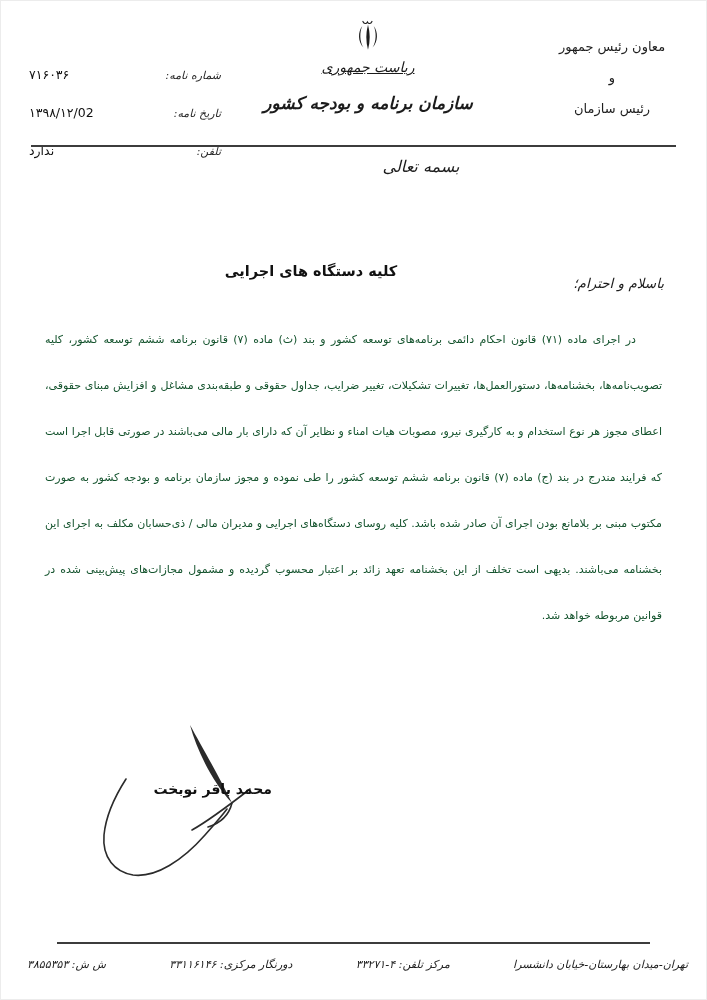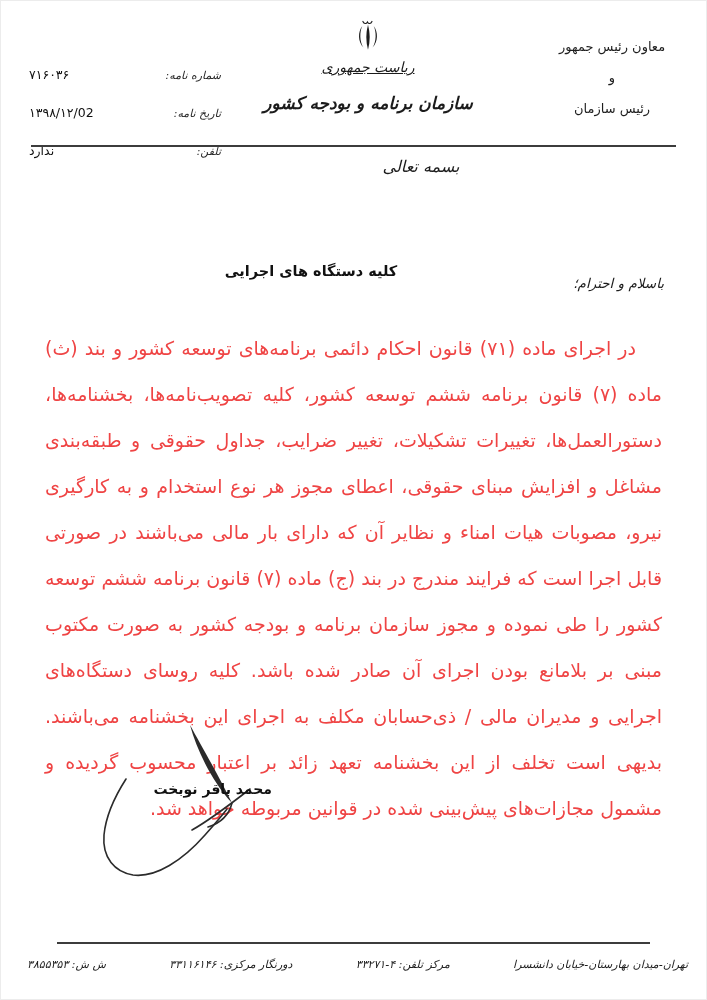--- a/index.html
+++ b/index.html
@@ -49,23 +49,23 @@
     position:absolute; top:230px; left:218px; width:184px;
     text-align:center; font-weight:bold; font-size:14.5px; color:#111;margin-top:32px;
   }
   .salutation {
     position:absolute; top:274px; right:42px;
     font-style:italic; font-size:13.5px; color:#1c1c1c;margin-left:8px;
   }
   
   .body-text {
     position:absolute; top:305px; right:44px; left:44px;
-    font-size:19px; line-height:46px;
+    font-size:11px; line-height:46px;
     text-align:justify; text-justify:inter-word;
-    color:#ef4444;
+    color:#14532d;
     text-indent:26px;
   }
   
   .sig-scribble { position:absolute; top:698px; left:85px; width:225px; height:195px; }
   .sig-scribble path { fill:none; stroke:#2b2b2b; stroke-width:1.6; stroke-linecap:round; }
   .sig-scribble .leaf { fill:#2b2b2b; stroke:none; }
   .sig-name {
     position:absolute; top:780px; left:126px; width:145px;
     font-weight:bold; font-size:14px; color:#111;
     white-space:nowrap;

